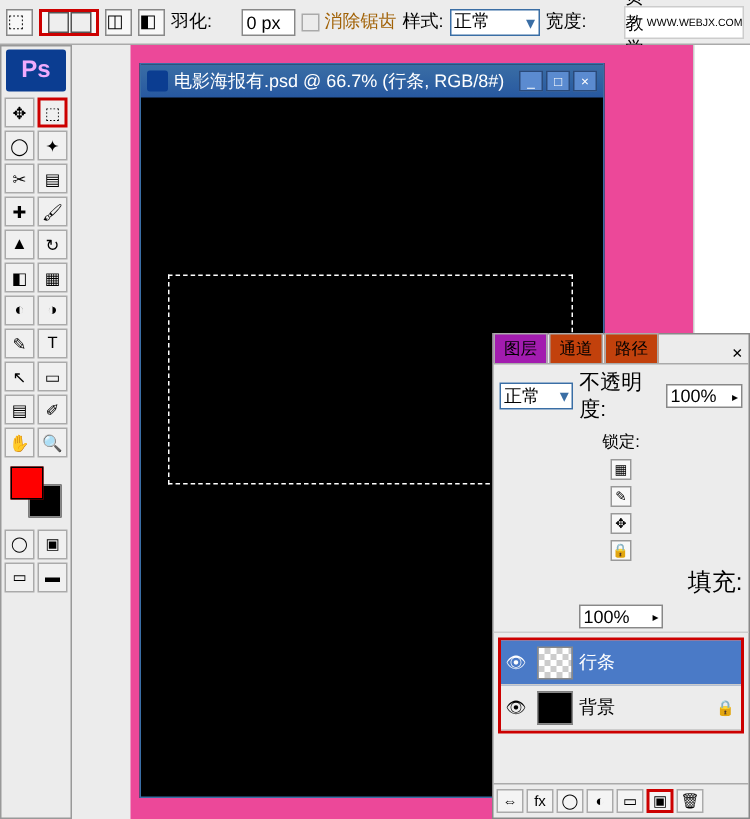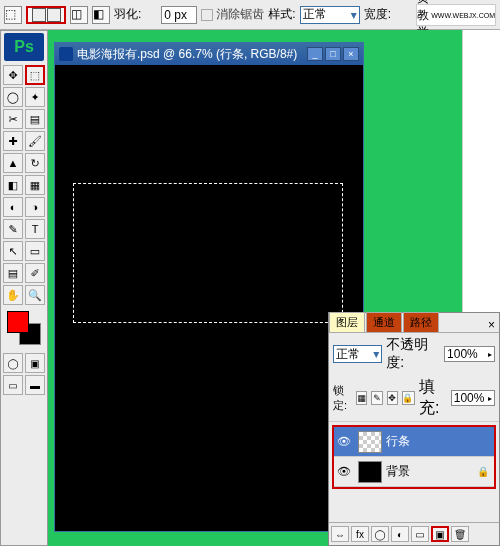--- a/index.html
+++ b/index.html
@@ -4,61 +4,61 @@
 <style>
 * { margin: 0; padding: 0; box-sizing: border-box; font-family: "SimSun", Arial, sans-serif; font-size: 12px; }
 body { background: #ececec; width: 500px; height: 546px; overflow: hidden; position: relative; }
 
 .options-bar { height: 30px; background: #ececec; border-bottom: 1px solid #aaa; display: flex; align-items: center; padding: 0 4px; gap: 4px; }
 .opt-icon { width: 18px; height: 18px; border: 1px solid #888; background: #f8f8f8; display: inline-block; cursor: pointer; }
 .opt-icon.sel { border: 2px solid #c00; width: 40px; display: flex; gap: 1px; align-items: center; justify-content: center; }
 .opt-icon.sel span { width: 14px; height: 14px; border: 1px solid #555; background: #eee; }
 .feather-box { display: flex; align-items: center; gap: 20px; }
 .feather-input { width: 36px; height: 18px; border: 1px solid #888; background: #fff; padding: 0 2px; }
-.anti-alias { color:#404040; }
+.anti-alias { color:#a16207; }
 .chk { width:12px; height:12px; border:1px solid #aaa; display:inline-block; vertical-align:middle; margin-right:3px; }
 .style-sel { width: 60px; height: 18px; border: 1px solid #3a6ea5; background: #fff; padding: 0 2px; display: inline-flex; align-items: center; justify-content: space-between; }
 .style-sel::after { content: "▾"; color: #3a6ea5; }
 .watermark { position: absolute; right: 4px; top: 4px; width: 80px; height: 22px; background: #fff; border: 1px solid #ccc; display:flex; flex-direction: row; align-items:center; justify-content:center; font-size:9px; }
 
 .workspace { display: flex; position: absolute; top: 30px; left: 0; right: 0; bottom: 0; }
 
 .toolbox { width: 48px; background: #ececec; border: 1px solid #999; display: flex; flex-direction: column; align-items: center; padding: 2px 0; }
-.ps-logo { width: 40px; height: 28px; background: #0b3d91; color: #22c55e; display: flex; align-items: center; justify-content: center; font-weight: bold; font-size: 16px; margin-bottom: 4px; border-radius: 2px; }
+.ps-logo { width: 40px; height: 28px; background: #0b3d91; color: #f0abfc; display: flex; align-items: center; justify-content: center; font-weight: bold; font-size: 16px; margin-bottom: 4px; border-radius: 2px; }
 .tool-grid { display: grid; grid-template-columns: 20px 20px; gap: 2px; }
 .tool { width: 20px; height: 20px; border: 1px solid #aaa; background: #f0f0f0; display:flex; align-items:center; justify-content:center; font-size:11px; cursor:pointer;}
 .tool.hl { border: 2px solid #c00; }
 .col-swatch { position: relative; width: 38px; height: 34px; margin-top: 6px; }
 .fg { position: absolute; top: 0; left: 2px; width: 22px; height: 22px; background: #f00; border: 1px solid #000; }
 .bg { position: absolute; bottom: 0; right: 2px; width: 22px; height: 22px; background: #000; border: 1px solid #888; }
 .mini-tools { margin-top: 8px; display: grid; grid-template-columns: 20px 20px; gap:2px; }
 .mini { width: 20px; height: 20px; border: 1px solid #aaa; background: #f0f0f0; display:flex; align-items:center; justify-content:center; font-size:10px; }
 
-.canvas-area { flex: 1; background: #22c55e; position: relative; }
+.canvas-area { flex: 1; background: #ec4899; position: relative; margin-left: 39px; }
 .doc-window { position: absolute; top: 12px; left: 6px; width: 310px; height: 490px; background: #000; border: 1px solid #3a6ea5; }
 .title-bar { height: 22px; background: linear-gradient(#3a6ea5, #2758a0); color: #fff; display: flex; align-items: center; padding: 0 4px; font-size: 12px; justify-content: space-between; }
 .title-left { display:flex; align-items:center; gap:4px; }
 .ps-mini { width:14px; height:14px; background:#0b3d91; border-radius:2px; display:inline-block; }
 .win-btns { display: flex; gap: 2px; }
 .win-btn { width: 16px; height: 14px; background: #5b8bd0; border: 1px solid #2a4a7a; display:flex; align-items:center; justify-content:center; font-size:9px; color:#fff; cursor:pointer;}
 .marquee { position: absolute; top: 140px; left: 18px; width: 270px; height: 140px; border: 1px dashed #fff; }
 
 .white-strip { position: absolute; top: 30px; right: 0; width: 38px; height: 330px; background: #fff; border-left: 1px solid #ccc; }
 
 .layers-panel { position: absolute; right: 0; bottom: 0; width: 172px; background: #ececec; border: 1px solid #888; }
 .tabs { display: flex; border-bottom: 1px solid #aaa; height: 20px; align-items:flex-end; }
 .tab { padding: 2px 6px; border: 1px solid #aaa; border-bottom: none; background: #c2410c; font-size: 11px; margin-right:1px; cursor:pointer;}
-.tab.active { background: #fef9c3; }
+.tab.active { background: #a21caf; }
 .tab-close { margin-left:auto; padding:0 4px; cursor:pointer; }
 .panel-row { display: flex; align-items: center; padding: 3px 4px; gap: 4px; }
 .blend-sel { width: 54px; height: 18px; border: 1px solid #3a6ea5; background: #fff; display:inline-flex; align-items:center; justify-content:space-between; padding:0 2px;}
 .blend-sel::after{ content:"▾"; color:#3a6ea5;}
 .pct-box { width: 56px; height: 16px; border: 1px solid #888; background:#fff; display:inline-flex; align-items:center; padding:0 2px; font-size:10px;}
 .pct-box::after{ content:"▸"; font-size:8px; margin-left:auto;}
-.lock-row { display:flex; align-items:center; padding:2px 4px; gap:4px; border-bottom: 1px solid #ccc;}
+.lock-row { display:flex; align-items:center; padding:2px 4px; gap:4px; border-bottom: 1px solid #ccc; flex-direction: column;}
 .lock-ic { width:14px; height:14px; border:1px solid #999; background:#f8f8f8; font-size:9px; display:flex;align-items:center;justify-content:center;}
 .layer-list { border: 2px solid #c00; margin:3px; }
 .layer-row { display:flex; align-items:center; height:30px; border-bottom:1px solid #ccc; }
 .layer-row.sel { background:#4a7ac7; color:#fff; }
 .eye { width:20px; display:flex; align-items:center; justify-content:center; font-size:11px;}
 .thumb { width:24px; height:22px; border:1px solid #888; background:#fff; margin:0 4px; position:relative;}
 .thumb.trans { background: repeating-conic-gradient(#ccc 0 25%, #fff 0 50%) 0 0/8px 8px; }
 .thumb.black { background:#000; }
 .lock-badge { margin-left:auto; margin-right:4px; font-size:10px;}
 .layer-list-bg { height: 30px; }

